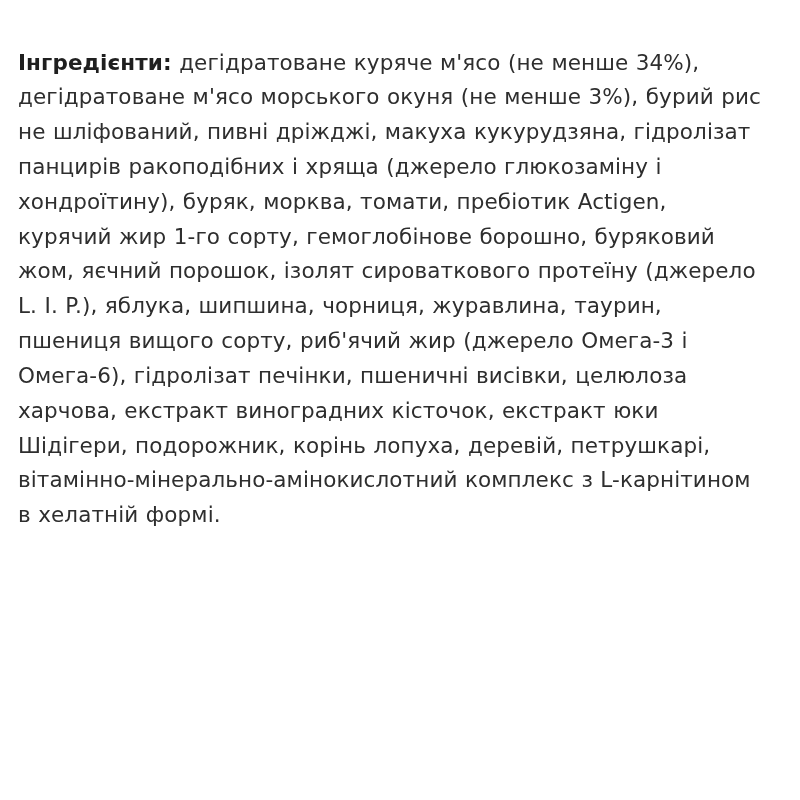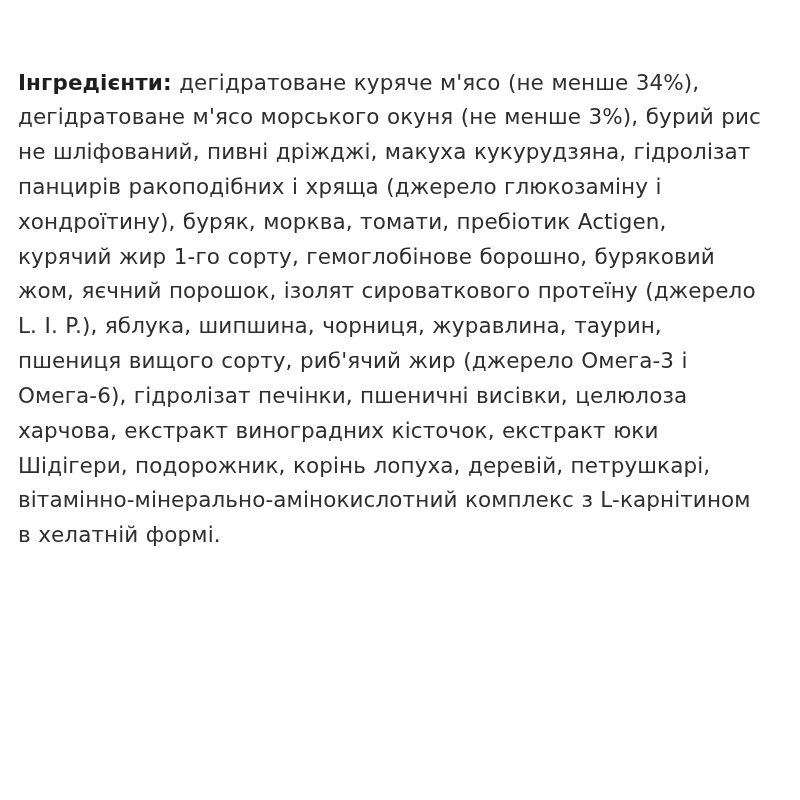--- a/index.html
+++ b/index.html
@@ -11,21 +11,21 @@
     height: 800px;
     background: #ffffff;
     font-family: "DejaVu Sans", "Liberation Sans", sans-serif;
     color: #2b2b2b;
     overflow: hidden;
   }
   .page {
     box-sizing: border-box;
     width: 800px;
     height: 800px;
-    padding: 44px 36px 20px 18px;
+    padding: 24px 36px 20px 18px;
     background: #ffffff;
     border-radius: 21px;
   }
   .ingredients-block {
     font-size: 21.5px;
     line-height: 1.62;
     letter-spacing: 0.1px;
     color: #2e2e2e;
     text-align: left;
     word-spacing: 0.5px;

